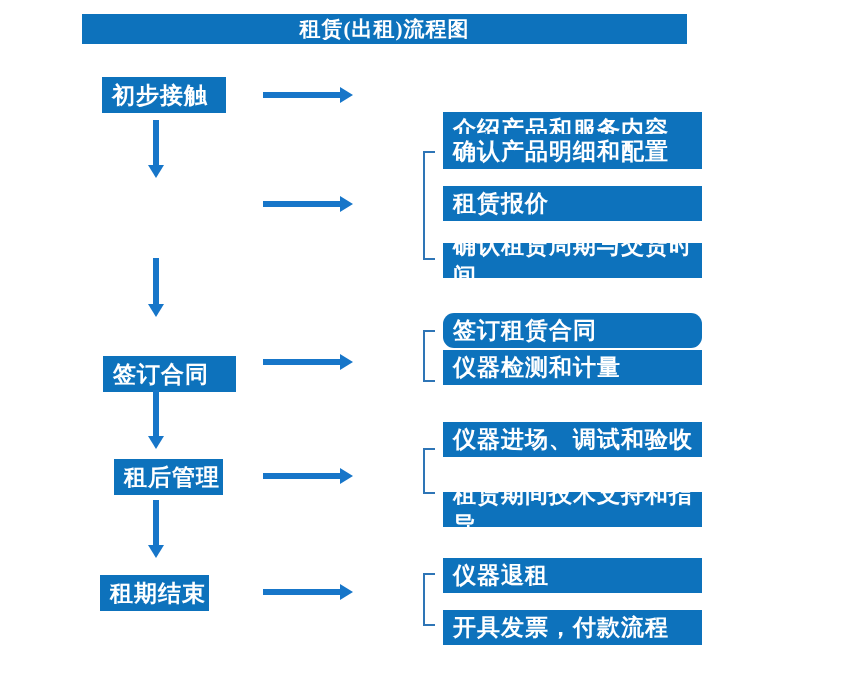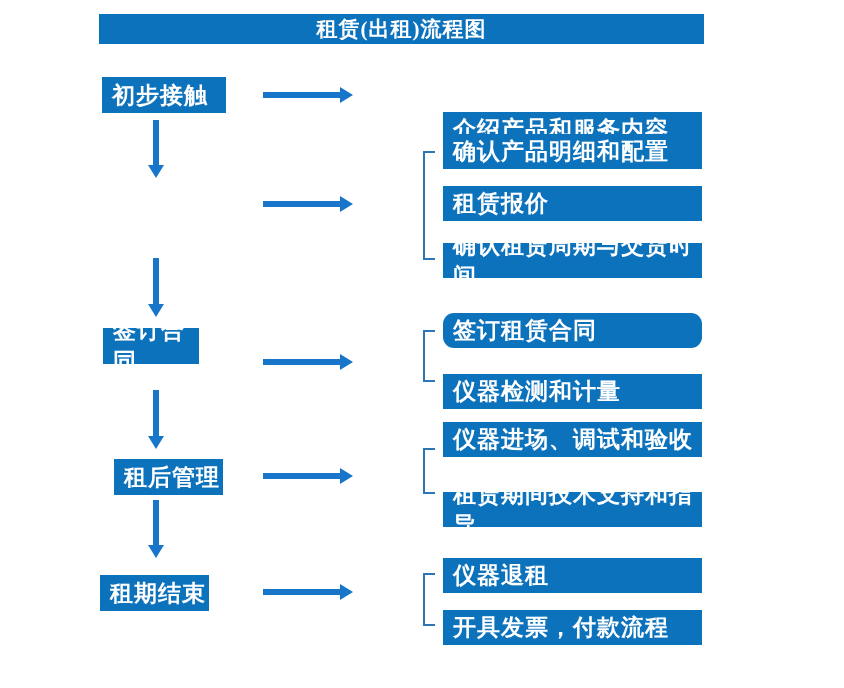--- a/index.html
+++ b/index.html
@@ -10,21 +10,21 @@
   .canvas {
     position: relative;
     width: 844px;
     height: 688px;
     background: var(--c-background, #ffffff);
     font-family: "Liberation Serif", "DejaVu Serif", serif;
     overflow: hidden;
   }
   .title-bar {
     position: absolute;
-    left: 99px;
+    left: 82px;
     top: 14px;
     width: 605px;
     height: 30px;
     background: var(--c-box, #0d72bc);
     color: var(--c-text, #ffffff);
     font-size: 21px;
     font-weight: bold;
     letter-spacing: 1px;
     display: flex;
     align-items: center;
@@ -101,21 +101,21 @@
   }
 </style>
 </head>
 <body>
 
 <div class="canvas">
 
   <div class="title-bar">租赁(出租)流程图</div>
 
   <div class="stage" style="left:102px; top:77px;  width:124px;">初步接触</div>
-  <div class="stage" style="left:103px; top:328px; width:96px;">签订合同</div>
+  <div class="stage" style="left:103px; top:356px; width:133px;">签订合同</div>
   <div class="stage" style="left:114px; top:459px; width:109px;">租后管理</div>
   <div class="stage" style="left:100px; top:575px; width:109px;">租期结束</div>
 
   <div class="v-arrow" style="top:120px; height:58px;">
       <div class="shaft"></div>
       <div class="head"></div>
     </div>
   <div class="v-arrow" style="top:258px; height:59px;">
       <div class="shaft"></div>
       <div class="head"></div>
@@ -153,19 +153,19 @@
   <div class="bracket" style="top:151px; height:109px;"></div>
   <div class="bracket" style="top:330px; height:52px;"></div>
   <div class="bracket" style="top:448px; height:46px;"></div>
   <div class="bracket" style="top:573px; height:53px;"></div>
 
   <div class="detail" style="top:78px;margin-top:34px;">介绍产品和服务内容</div>
   <div class="detail" style="top:134px;">确认产品明细和配置</div>
   <div class="detail" style="top:186px;">租赁报价</div>
   <div class="detail" style="top:243px;">确认租赁周期与交货时间</div>
   <div class="detail" style="top:313px;border-radius:11px;">签订租赁合同</div>
-  <div class="detail" style="top:374px;">仪器检测和计量</div>
+  <div class="detail" style="top:350px;">仪器检测和计量</div>
   <div class="detail" style="top:422px;">仪器进场、调试和验收</div>
   <div class="detail" style="top:492px;">租赁期间技术支持和指导</div>
   <div class="detail" style="top:558px;">仪器退租</div>
   <div class="detail" style="top:610px;">开具发票，付款流程</div>
 
 </div>
 
 </body></html>

